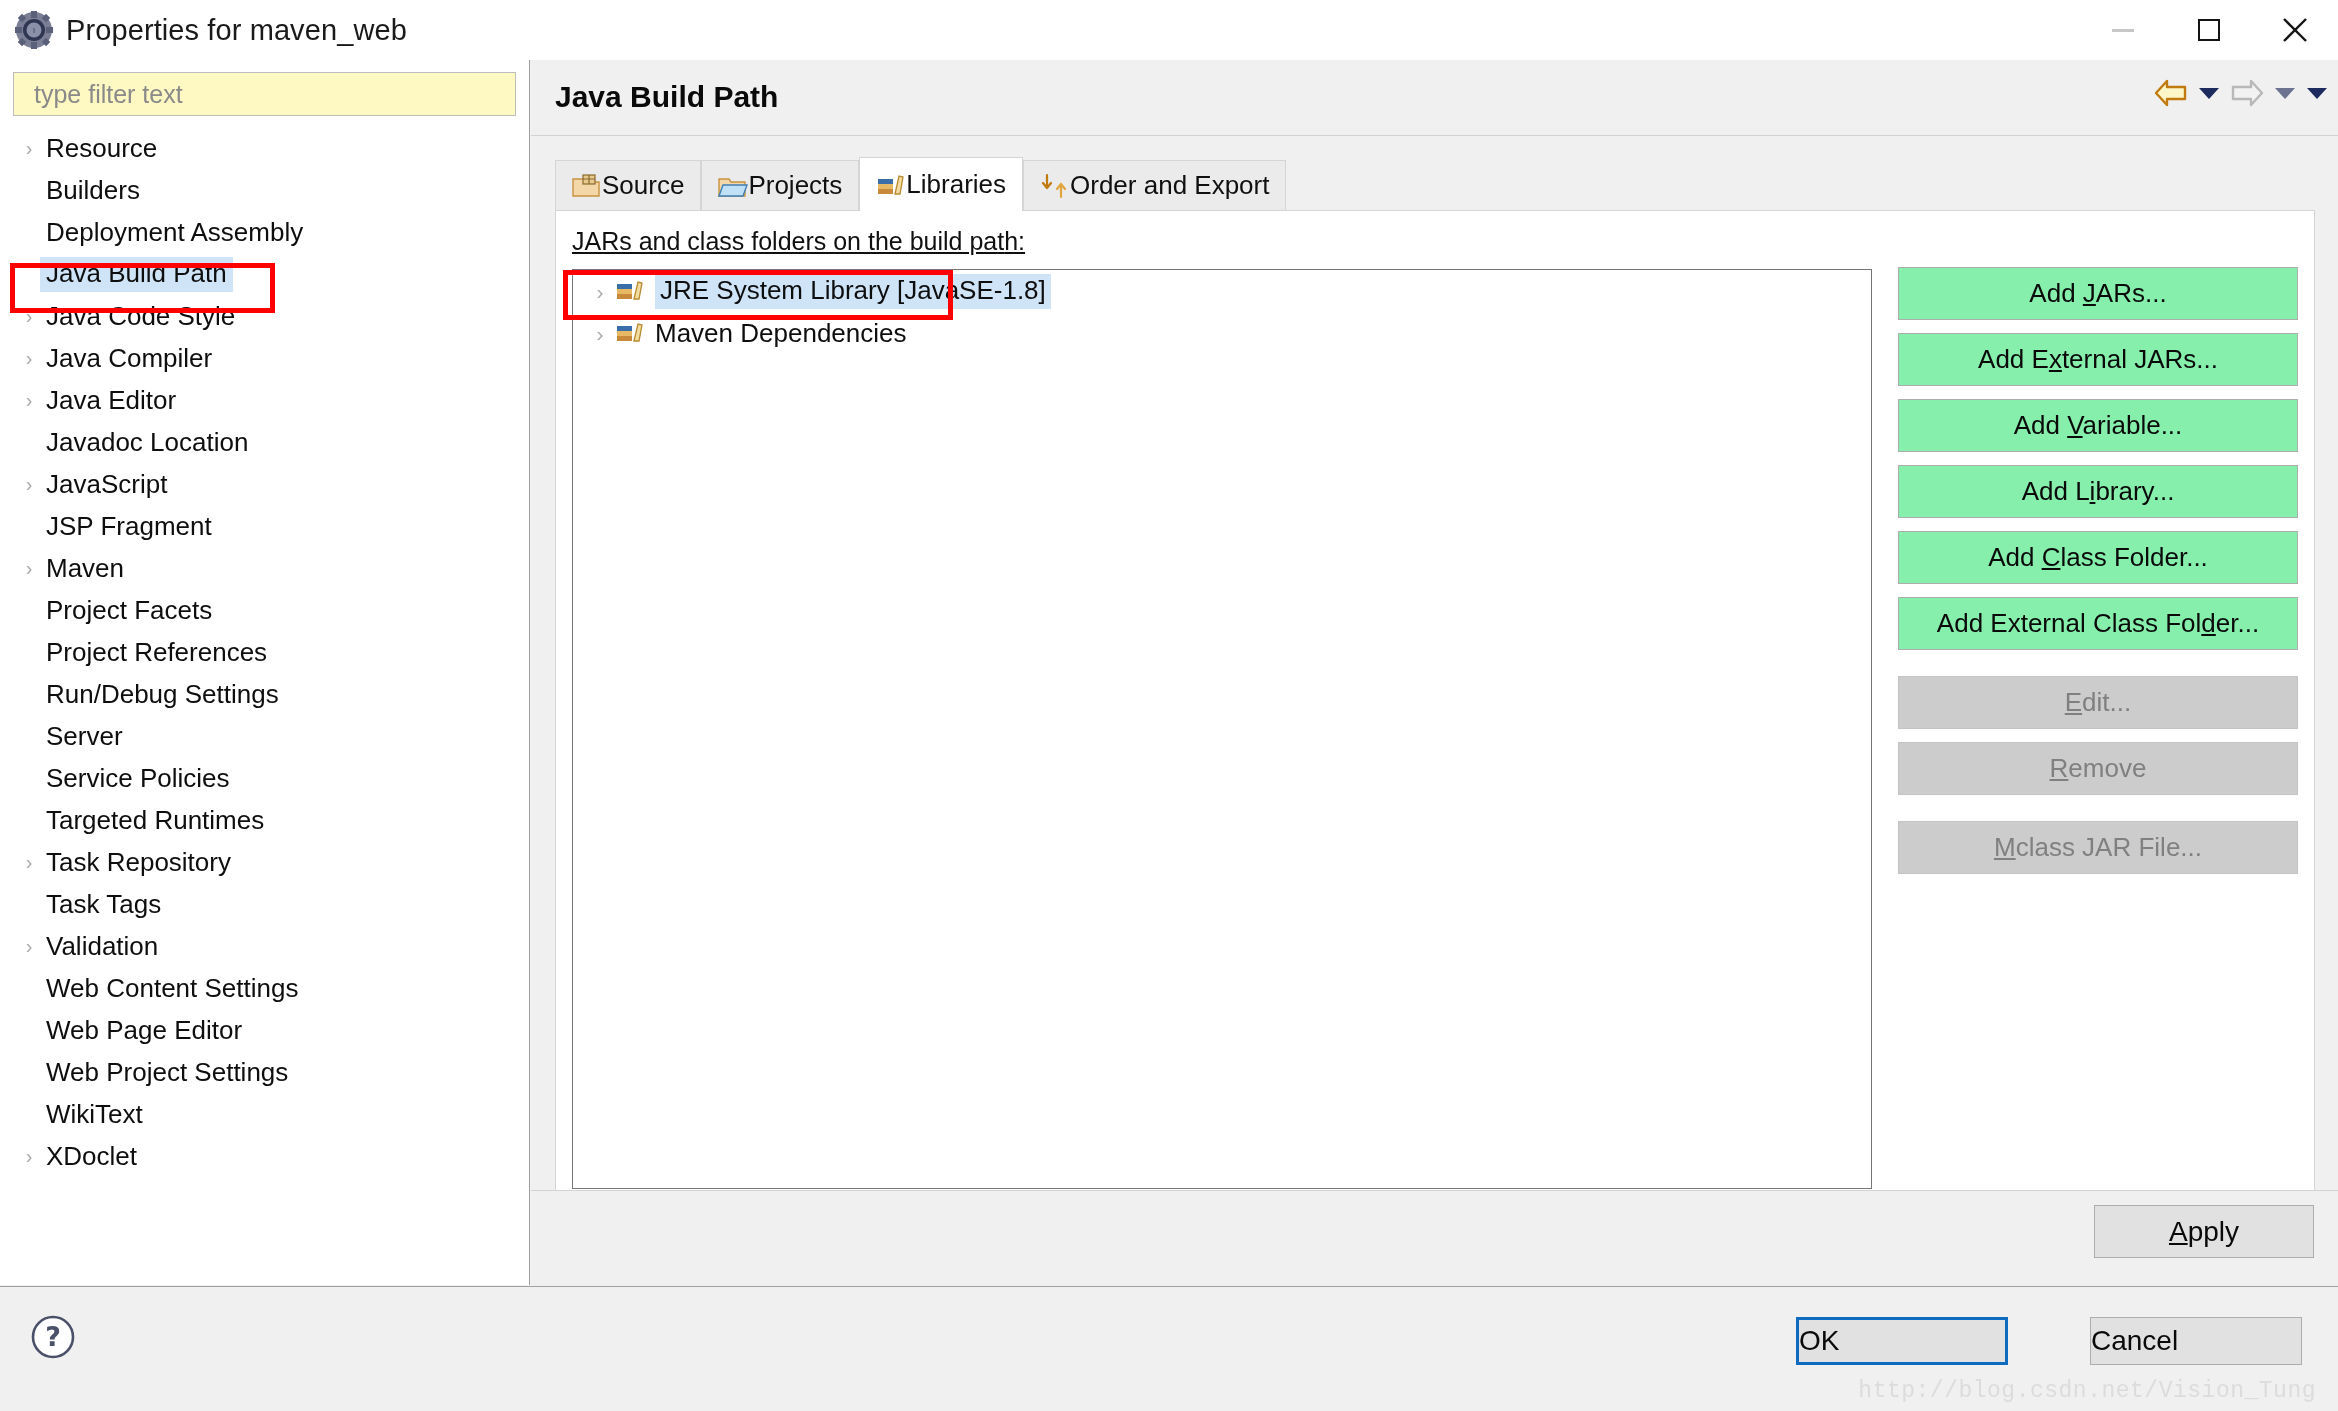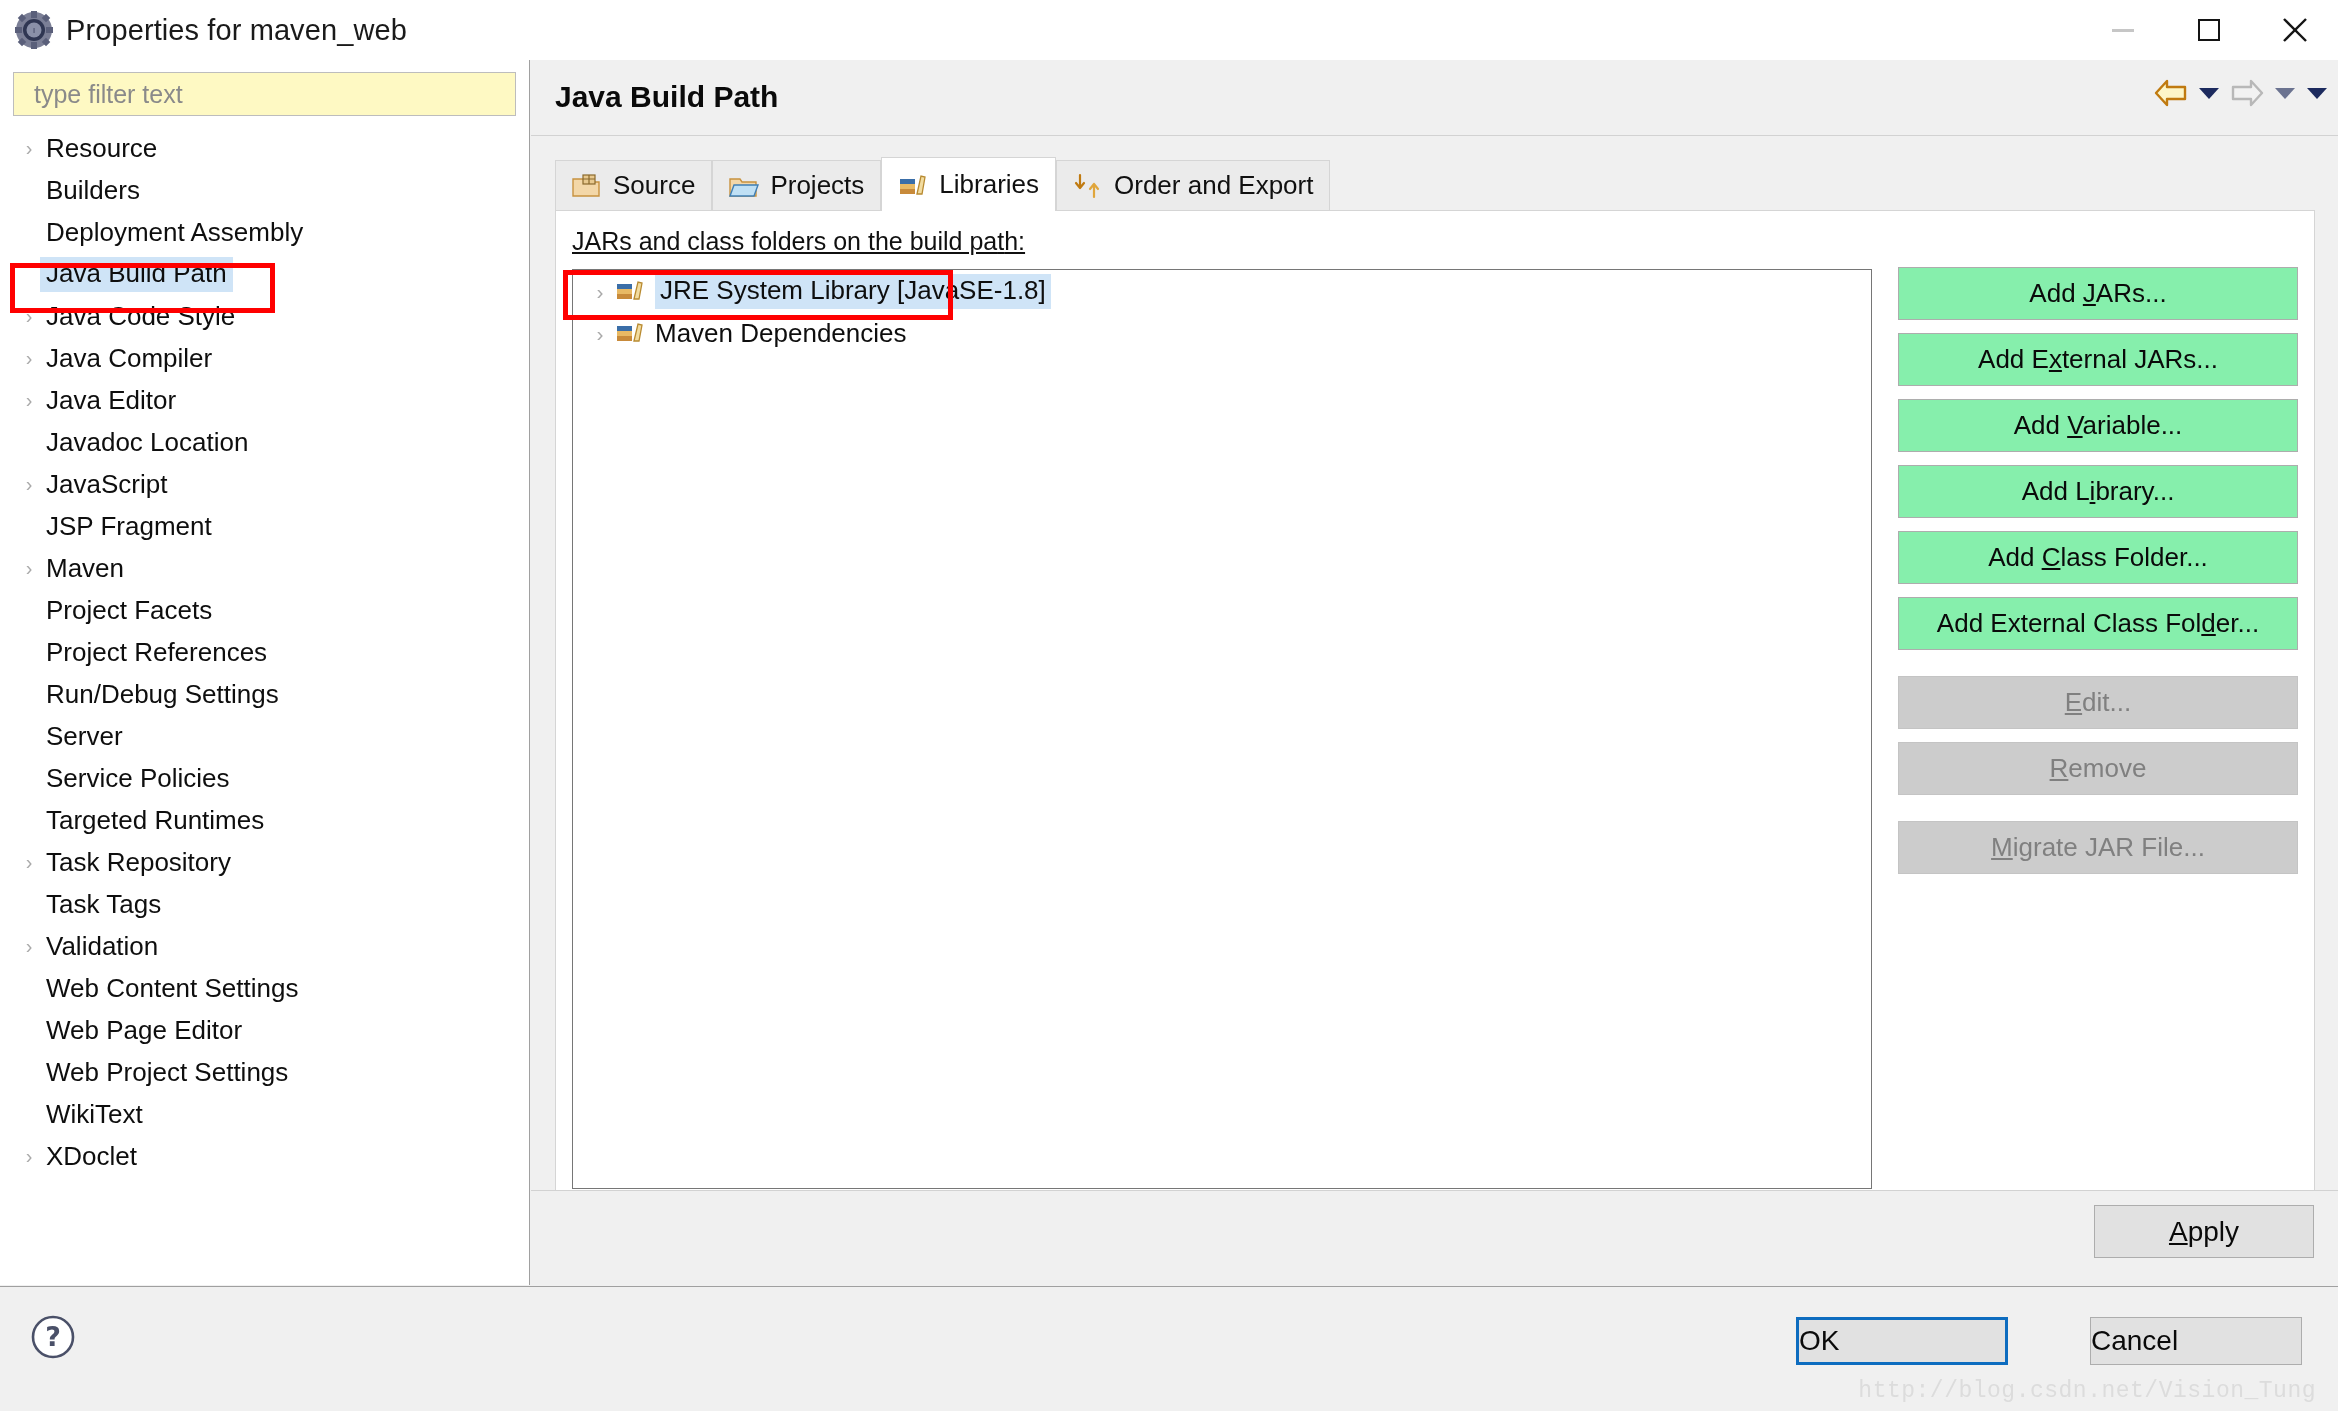--- a/index.html
+++ b/index.html
@@ -79,21 +79,21 @@
     display: flex; align-items: center; gap: 0px;
   }
   .nav-icons > * { margin-left: 10px; }
 
   
   .tabstrip {
     position: absolute; left: 24px; top: 100px; width: 1760px; height: 50px;
     display: flex; align-items: flex-end;
   }
   .tab {
-    height: 50px; display: flex; align-items: center; gap: 11px;
+    height: 50px; display: flex; align-items: center; 
     padding: 0 16px; font-size: 26px; color: #101010;
     background: #ebebeb; border: 1px solid #d5d5d5; border-bottom: none;
     white-space: nowrap;
   }
   .tab.active {
     background: #ffffff; border-color: #d5d5d5;
     height: 54px; margin-bottom: -1px; position: relative; z-index: 3;
   }
   .tab-icon { width: 30px; height: 28px; flex: none; }
 
@@ -430,21 +430,21 @@
 
       <div class="btncol" id="btncol">
           <div class="btn"><span>Add </span><span class="mn">J</span><span>ARs...</span></div>
           <div class="btn"><span>Add E</span><span class="mn">x</span><span>ternal JARs...</span></div>
           <div class="btn"><span>Add </span><span class="mn">V</span><span>ariable...</span></div>
           <div class="btn"><span>Add L</span><span class="mn">i</span><span>brary...</span></div>
           <div class="btn"><span>Add </span><span class="mn">C</span><span>lass Folder...</span></div>
           <div class="btn"><span>Add External Class Fol</span><span class="mn">d</span><span>er...</span></div>
           <div class="btn disabled gap"><span></span><span class="mn">E</span><span>dit...</span></div>
           <div class="btn disabled"><span></span><span class="mn">R</span><span>emove</span></div>
-          <div class="btn disabled gap"><span></span><span class="mn">M</span><span>igrate JAR File...</span></div>
+          <div class="btn disabled gap"><span></span><span class="mn">M</span><span>class JAR File...</span></div>
         </div>
     </div>
   </div>
 
   <div class="applybar">
     <div class="btn-apply">
       <span class="mn">A</span><span>pply</span>
     </div>
   </div>
 

